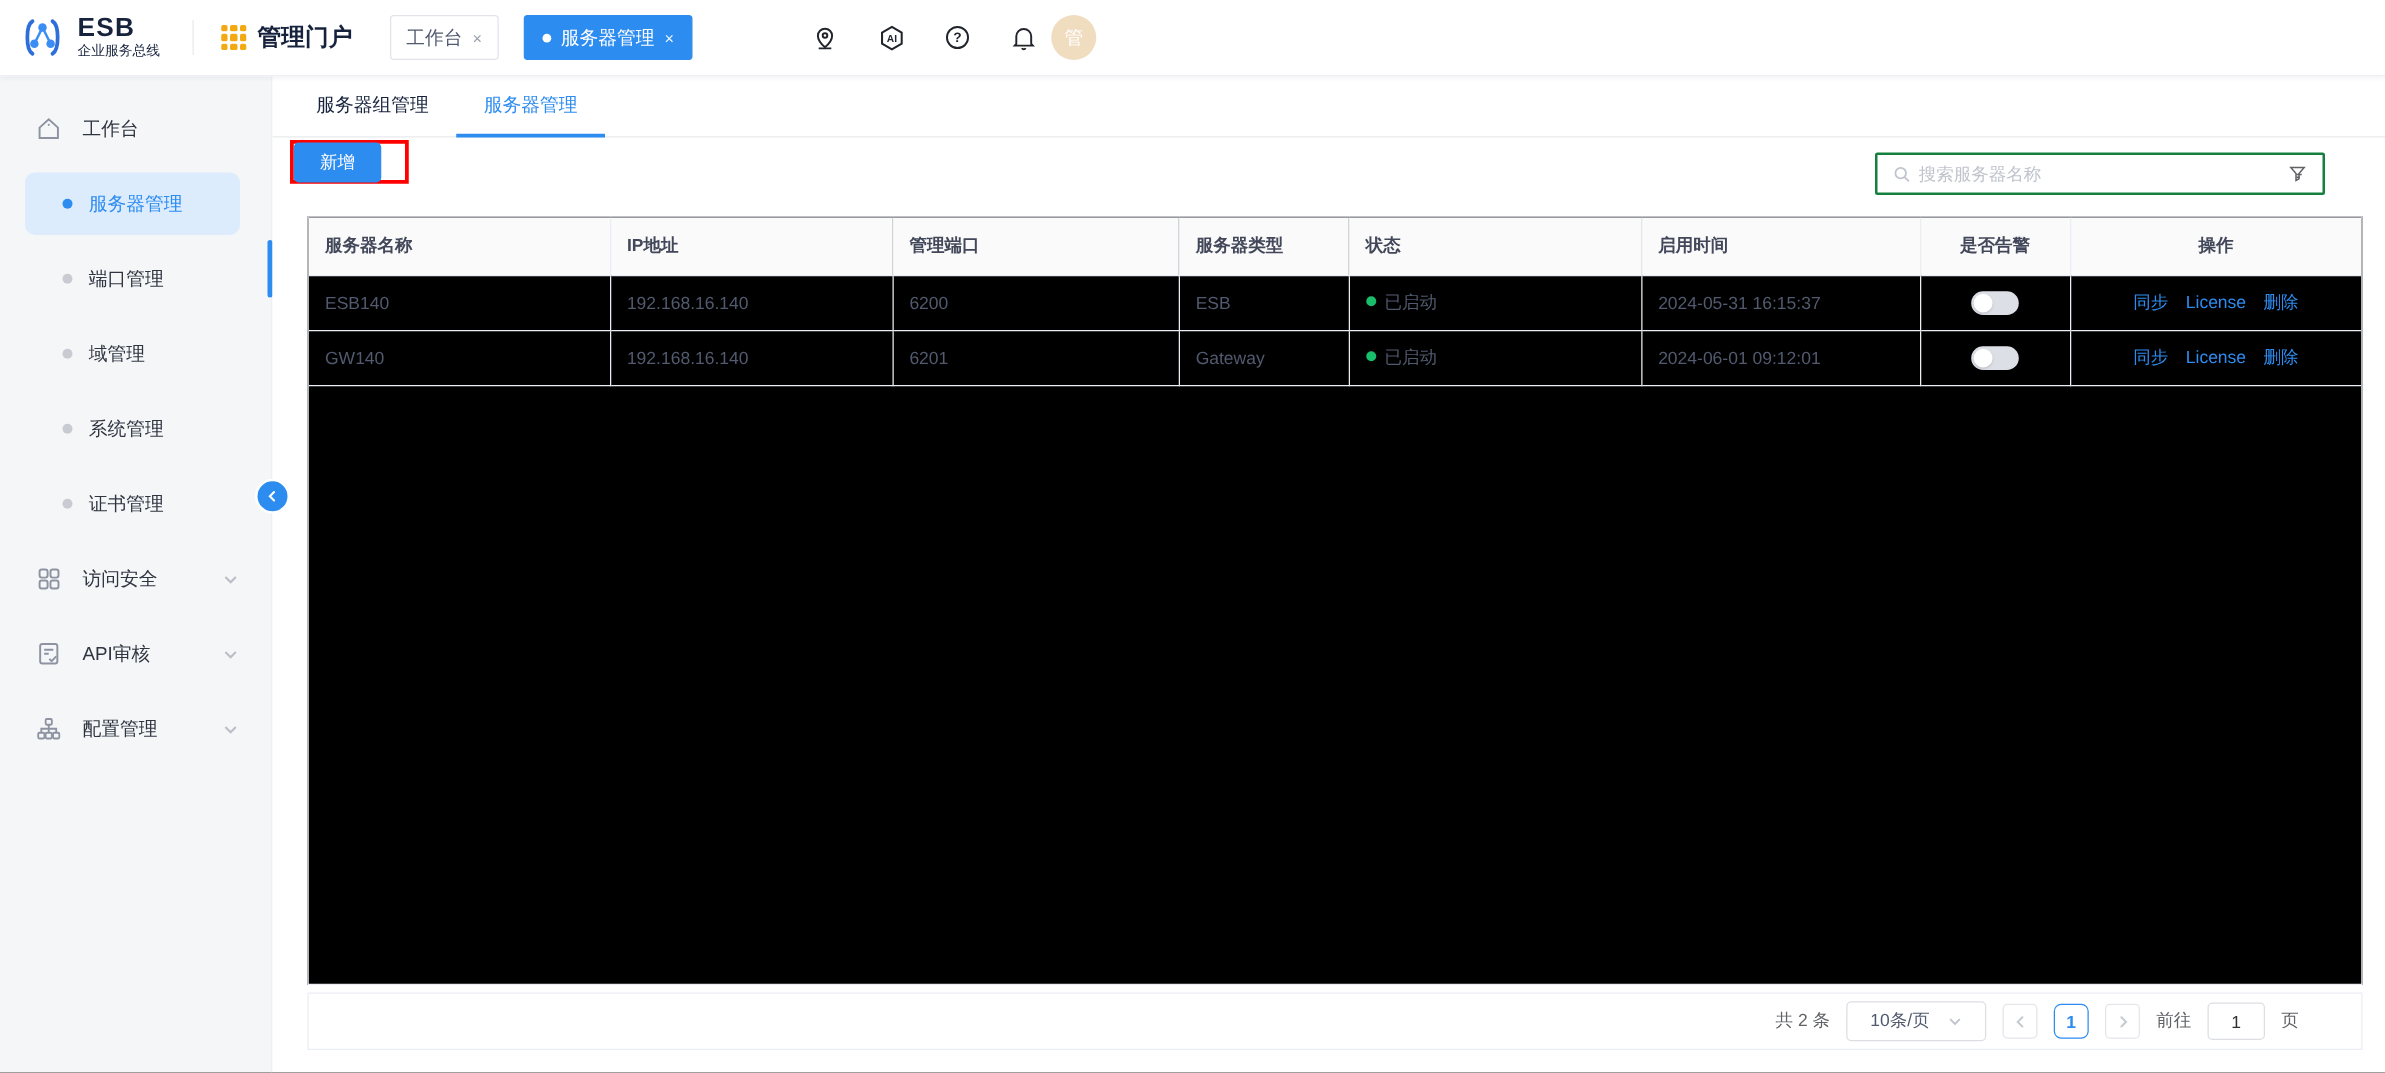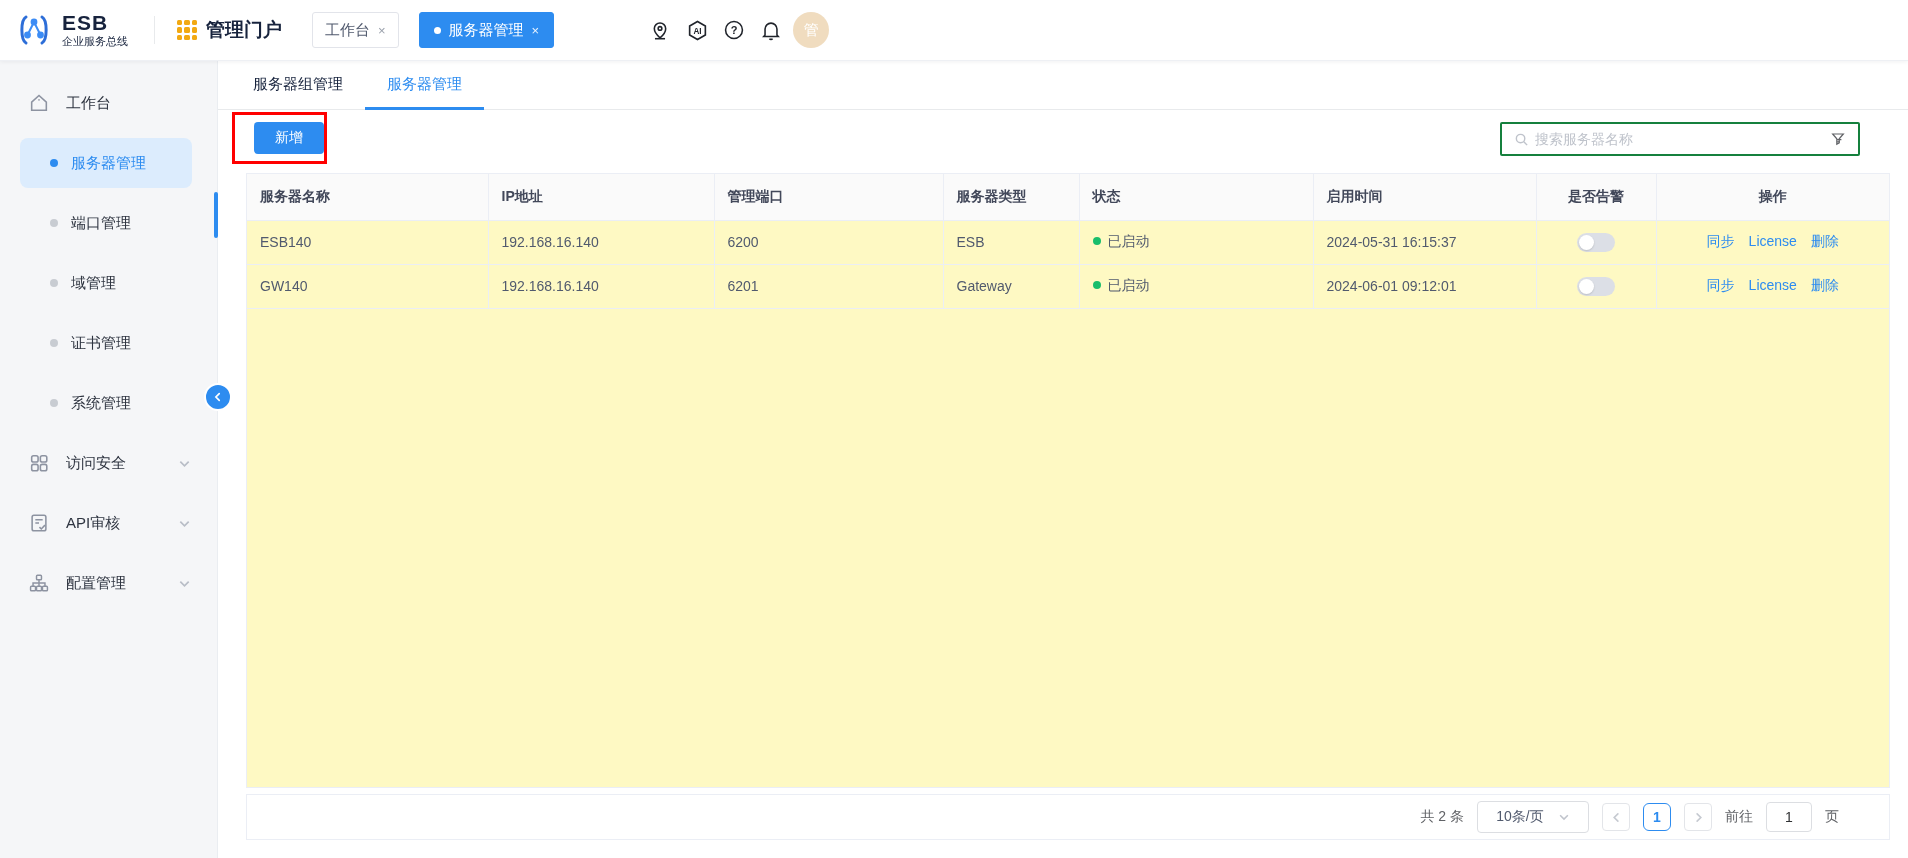--- a/index.html
+++ b/index.html
@@ -19,21 +19,21 @@
   .grid9 i { background:#f2a912; border-radius:1.5px; }
   .hdr-tabs { display:flex; align-items:center; gap:20px; margin-left:30px; }
   .htab { height:36px; display:flex; align-items:center; gap:8px; padding:0 12px; border:1px solid #e2e4ea; border-radius:3px; font-size:15px; color:#515a6e; cursor:pointer; background:#fff; }
   .htab .x { font-size:13px; color:#9aa0ab; }
   .htab.active { background:#2d8cf0; border-color:#2d8cf0; color:#fff; padding:0 14px; }
   .htab.active .x { color:#eaf4ff; }
   .htab .dot { width:7px; height:7px; border-radius:50%; background:#fff; }
   .hdr-search { margin-left:auto; width:274px; height:34px; border:1px solid #e5e7ee; border-radius:17px; display:flex; align-items:center; gap:7px; padding:0 14px; background:#fff; }
   .hdr-search input { border:none; outline:none; flex:1; font-size:14px; color:#606266; background:transparent; font-family:inherit; }
   .hdr-search input::placeholder { color:#c0c4cc; }
-  .hdr-icons { display:flex; align-items:center; gap:13px; margin-left:94px;justify-content:flex-end; }
+  .hdr-icons { display:flex; align-items:center; gap:29px; margin-left:94px;justify-content:flex-end; }
   .hicon { width:24px; height:24px; display:flex; align-items:center; justify-content:center; cursor:pointer; }
   .avatar { width:36px; height:36px; border-radius:50%; background:#f0dcbf; color:#fff; font-size:15px; display:flex; align-items:center; justify-content:center; margin-left:10px; cursor:pointer; }
 
   
   .wrap { display:flex; height:797px; }
   .side { width:218px; background:#f5f6f8; border-right:1px solid #eaedf1; position:relative; padding-top:12px; }
   .main { flex:1; position:relative; background:#fff; }
 
   
   .s-item { height:60px; display:flex; align-items:center; padding-left:28px; gap:16px; font-size:15px; color:#2e3440; cursor:pointer; }
@@ -47,28 +47,28 @@
   .collapse-btn { position:absolute; right:-15px; top:322px; width:28px; height:28px; border-radius:50%; background:#2d8cf0; border:2px solid #fff; color:#fff; display:flex; align-items:center; justify-content:center; font-size:12px; cursor:pointer; z-index:6; }
 
   
   .tabbar { height:49px; border-bottom:1px solid #e8eaec; display:flex; align-items:flex-end; padding-left:13px; }
   .mtab { padding:0 22px 15px; font-size:15px; color:#17233d; cursor:pointer; position:relative; }
   .mtab.active { color:#2d8cf0; }
   .mtab.active::after { content:""; position:absolute; left:0; right:0; bottom:-1px; height:3px; background:#2d8cf0; }
 
   
   .toolbar { position:relative; height:57px; }
-  .red-box { position:absolute; left:14px; top:2px; width:95px; height:52px; border:3px solid #ff0000; display:flex; align-items:center; justify-content:flex-end; }
+  .red-box { position:absolute; left:14px; top:2px; width:95px; height:35px; border:3px solid #ff0000; display:flex; align-items:center; justify-content:flex-start; }
   .add-btn { width:70px; height:32px; background:#2d8cf0; color:#fff; border:none; border-radius:4px; font-size:14px; cursor:pointer; font-family:inherit; }
   .srv-search { position:absolute; right:48px; top:12px; width:360px; height:34px; border:2px solid #15803d; border-radius:2px; display:flex; align-items:center; gap:6px; padding:0 12px; background:#fff; }
   .srv-search input { border:none; outline:none; flex:1; font-size:14px; color:#606266; background:transparent; font-family:inherit; }
   .srv-search input::placeholder { color:#bfc3cb; }
 
   
-  .table-wrap { margin:6px 18px 0 28px; border:1px solid #ebeef5; height:615px; overflow:hidden; background:#fef9c3; }
+  .table-wrap { margin:6px 18px 0 28px; border:1px solid #ebeef5; height:615px; overflow:hidden; background:#000000; }
   table { width:100%; border-collapse:collapse; table-layout:fixed; }
   th { height:46px; background:#fafafa; border-bottom:1px solid #ebeef5; border-right:1px solid #ebeef5; font-size:14px; font-weight:700; color:#42485a; text-align:left; padding-left:13px; }
   th:last-child, td:last-child { border-right:none; }
   th.center, td.center { text-align:center; padding-left:0; }
   td { height:44px; border-bottom:1px solid #ebeef5; border-right:1px solid #ebeef5; font-size:14px; color:#515a6e; padding-left:13px; }
   .st-dot { display:inline-block; width:8px; height:8px; border-radius:50%; background:#19be6b; margin-right:7px; vertical-align:1px; }
   .toggle { display:inline-block; width:38px; height:19px; border-radius:10px; background:#dcdfe6; position:relative; cursor:pointer; vertical-align:middle; }
   .toggle .knob { position:absolute; left:2px; top:2px; width:15px; height:15px; border-radius:50%; background:#fff; box-shadow:0 1px 2px rgba(0,0,0,.15); }
   .a-link { color:#2d8cf0; cursor:pointer; margin:0 7px; text-decoration:none; font-size:14px; }
 
@@ -184,27 +184,27 @@
     </div>
     <div class="s-sub">
       <div class="inner">
           <span class="bullet"></span>
           <span>域管理</span>
         </div>
     </div>
     <div class="s-sub">
       <div class="inner">
           <span class="bullet"></span>
+          <span>系统管理</span>
+        </div>
+    </div>
+    <div class="s-sub">
+      <div class="inner">
+          <span class="bullet"></span>
           <span>证书管理</span>
-        </div>
-    </div>
-    <div class="s-sub">
-      <div class="inner">
-          <span class="bullet"></span>
-          <span>系统管理</span>
         </div>
     </div>
 
     <div class="s-item">
       <span>
         <svg width="22" height="22" viewBox="0 0 24 24" fill="none" stroke="#8d93a1" stroke-width="1.7">
             <rect x="4" y="4" width="7" height="7" rx="2"></rect>
             <rect x="13.5" y="4" width="7" height="7" rx="2"></rect>
             <rect x="4" y="13.5" width="7" height="7" rx="2"></rect>
             <rect x="13.5" y="13.5" width="7" height="7" rx="2"></rect>

